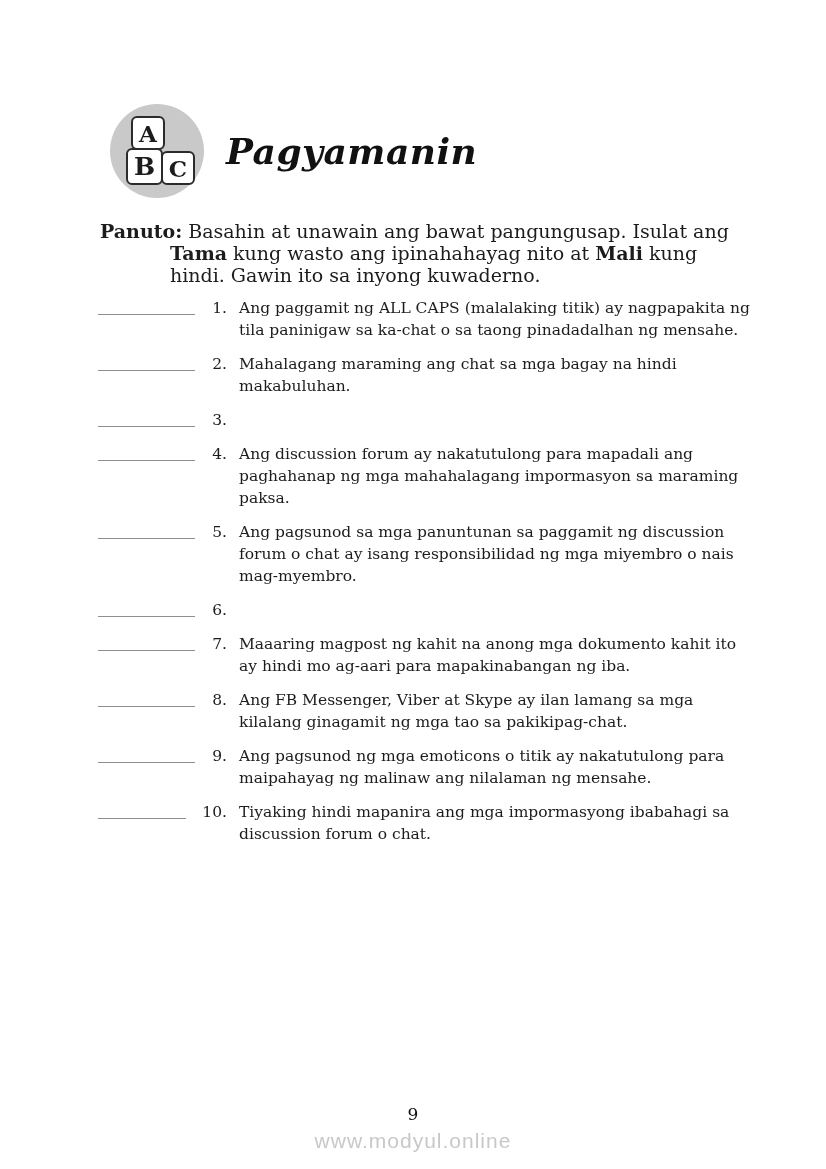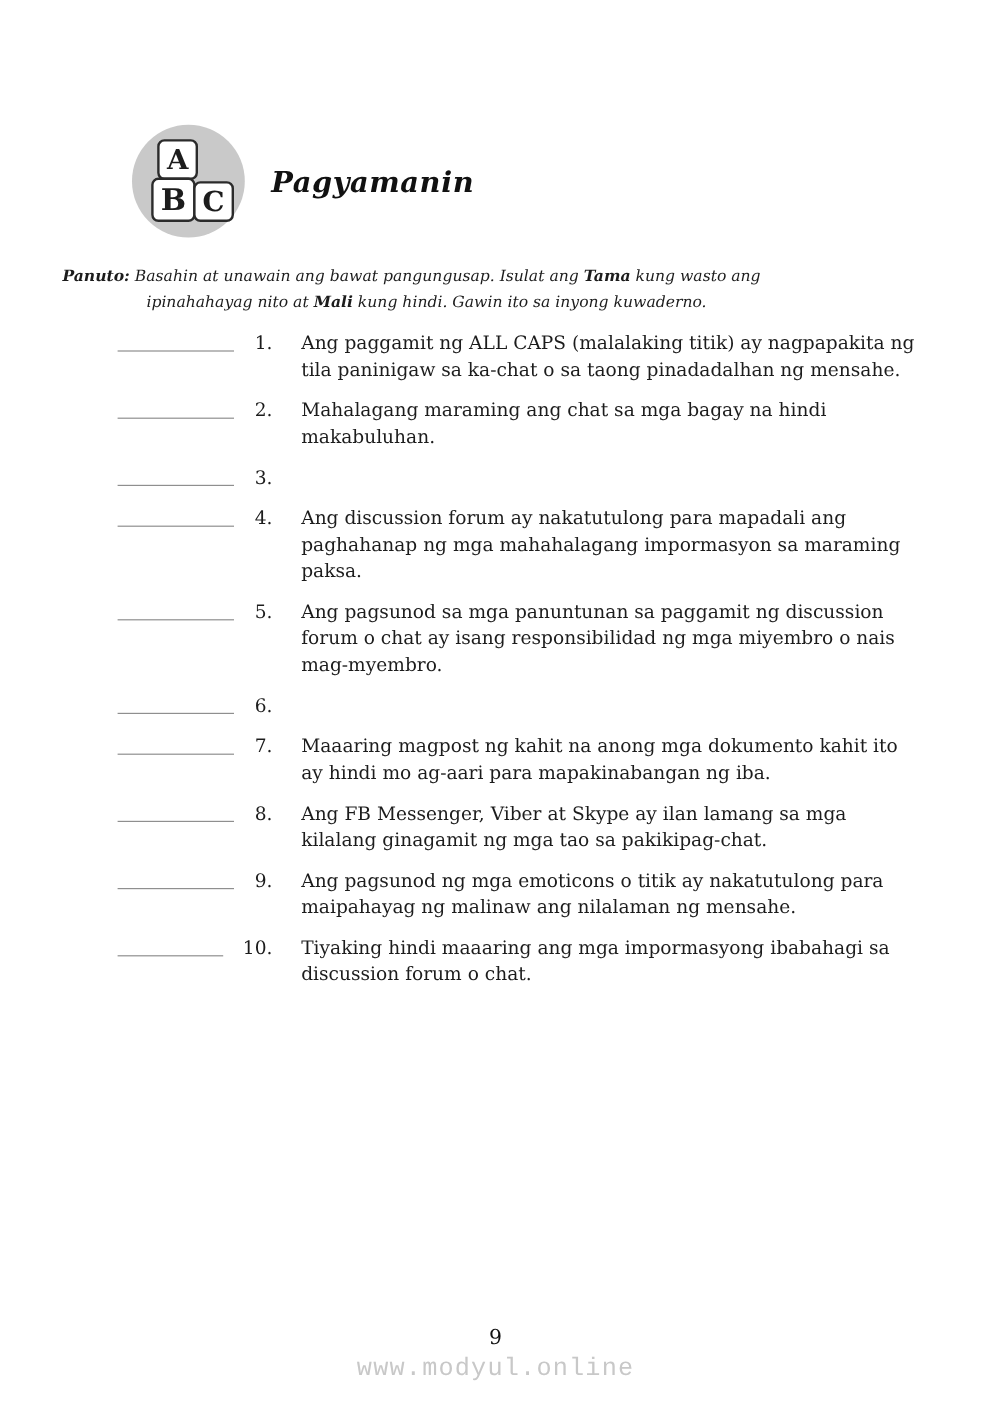--- a/index.html
+++ b/index.html
@@ -23,54 +23,53 @@
   .block{
     position:absolute;box-sizing:border-box;
     background:#ffffff;border:2.5px solid #2b2b2b;border-radius:6px;
     display:flex;align-items:center;justify-content:center;
     font-weight:bold;
   }
   .block-a{left:21px;top:12px;width:34px;height:34px;font-size:23px;}
   .block-b{left:16px;top:44px;width:37px;height:37px;font-size:25px;}
   .block-c{left:51px;top:47px;width:34px;height:34px;font-size:23px;}
   .page-title{
-    font-size:24px;font-weight:bold;font-style:italic;
+    font-size:36px;font-weight:bold;font-style:italic;
     letter-spacing:0.5px;color:#111;
   }
   
   .instructions{
-    margin:22px 0 0 52px;
+    margin:22px 0 0 100px;
     width:642px;
-    font-size:13px;line-height:22px;
+    font-size:19px;line-height:22px;
     padding-left:70px;text-indent:-70px;
     box-sizing:border-box;
-    font-style:italic;
   }
   .b{font-weight:bold;}
   .i{}
   
   .list{margin:11px 0 0 98px;}
   .row{display:flex;align-items:flex-start;margin-bottom:12px;font-size:15.5px;line-height:22px;}
   .blank{
     flex:none;width:97px;height:17px;
     border-bottom:1.5px solid #8f8f8f;
   }
   .num{flex:none;width:27px;margin-left:5px;text-align:right;}
-  .txt{width:518px;margin-left:24px;}
+  .txt{width:518px;margin-left:12px;}
   .row:last-child .blank{width:88px;}
   .row:last-child .num{width:36px;}
   
   .footer{
     position:absolute;left:0;right:0;bottom:16px;
     text-align:center;
   }
   .page-number{font-size:17px;color:#111;}
   .watermark{
     margin-top:5px;
-    font-family:Liberation Mono, monospace;
+    font-family:Liberation Sans, sans-serif;
     font-size:21px;color:#c8c8c8;letter-spacing:1px;
   }
 </style>
 </head>
 <body>
 
 <div class="page">
 
   <div class="header">
     <div class="abc-circle" style="background:#c9c9c9;">
@@ -123,21 +122,21 @@
       <div class="txt"><span>Ang </span><span class="i">FB Messenger, Viber</span><span> at </span><span class="i">Skype</span><span> ay ilan lamang sa mga kilalang ginagamit ng mga tao sa pakikipag-</span><span class="i">chat.</span></div>
     </div>
     <div class="row">
       <div class="blank"></div>
       <div class="num">9.</div>
       <div class="txt"><span>Ang pagsunod ng mga </span><span class="i">emoticons</span><span> o </span><span class="i">titik</span><span> ay nakatutulong para maipahayag ng malinaw ang nilalaman ng mensahe.</span></div>
     </div>
     <div class="row">
       <div class="blank"></div>
       <div class="num">10.</div>
-      <div class="txt"><span>Tiyaking hindi maaaring ang mga impormasyong ibabahagi sa </span><span class="i">discussion forum</span><span> o </span><span class="i">chat.</span></div>
+      <div class="txt"><span>Tiyaking hindi mapanira ang mga impormasyong ibabahagi sa </span><span class="i">discussion forum</span><span> o </span><span class="i">chat.</span></div>
     </div>
   </div>
 
   <div class="footer">
     <div class="page-number">9</div>
     <div class="watermark">www.modyul.online</div>
   </div>
 
 </div>
 

